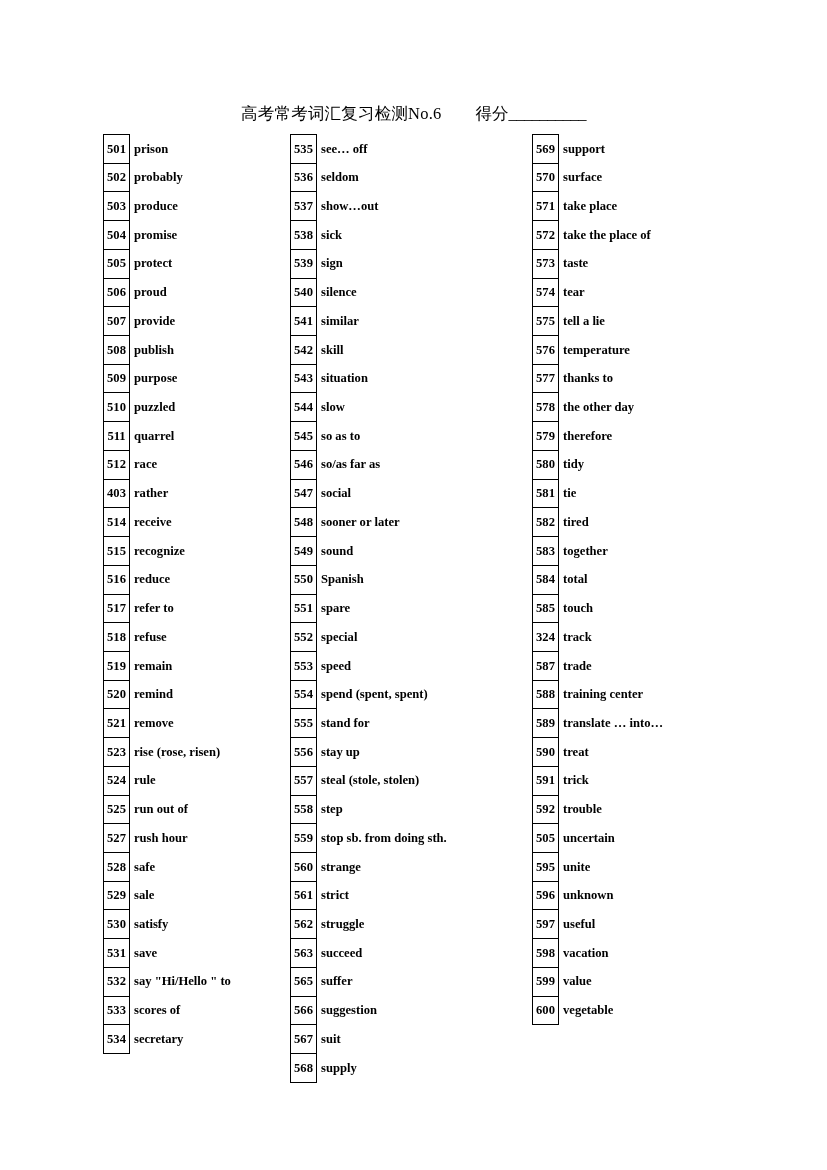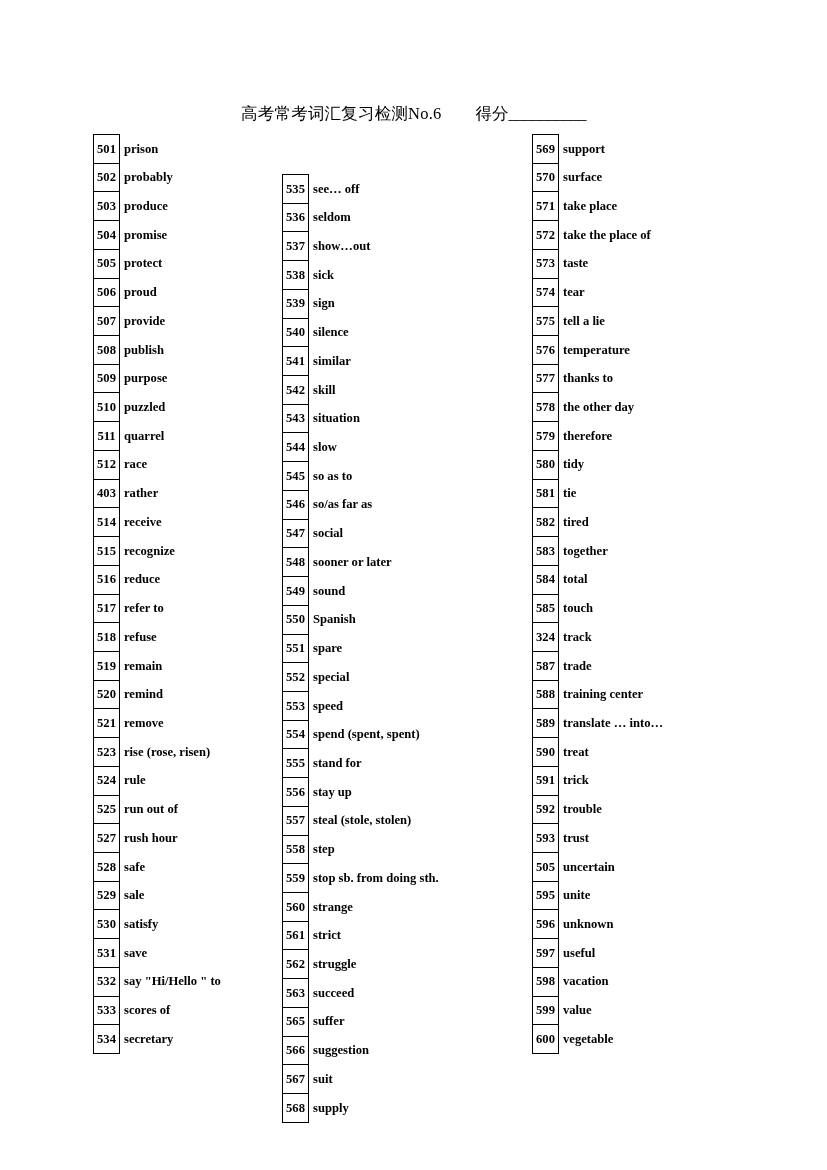--- a/index.html
+++ b/index.html
@@ -47,22 +47,22 @@
     font-family: "Liberation Serif", "DejaVu Serif", serif;
     font-size: 16.5px;
     letter-spacing: -0.5px;
   }
 
   
   .col {
     position: absolute;
     top: 134px;
   }
-  #col-1 { left: 81px; padding-left: 12px;  }
-  #col-2 { left: 282px; margin-top: 40px; }
+  #col-1 { left: 91px; padding-left: 12px;  }
+  #col-2 { left: 290px; }
   #col-3 { left: 532px; }
 
   .vword-table {
     border-collapse: collapse;
     border-spacing: 0;
   }
   .vrow { height: 28.72px; }
 
   .num-cell {
     border: 1.4px solid #000000;
@@ -471,24 +471,20 @@
           </tr>
           <tr class="vrow">
             <td class="num-cell">591</td>
             <td class="word-cell">trick</td>
           </tr>
           <tr class="vrow">
             <td class="num-cell">592</td>
             <td class="word-cell">trouble</td>
           </tr>
           <tr class="vrow">
-            <td class="num-cell">593</td>
-            <td class="word-cell">trust</td>
-          </tr>
-          <tr class="vrow">
             <td class="num-cell">505</td>
             <td class="word-cell">uncertain</td>
           </tr>
           <tr class="vrow">
             <td class="num-cell">595</td>
             <td class="word-cell">unite</td>
           </tr>
           <tr class="vrow">
             <td class="num-cell">596</td>
             <td class="word-cell">unknown</td>

